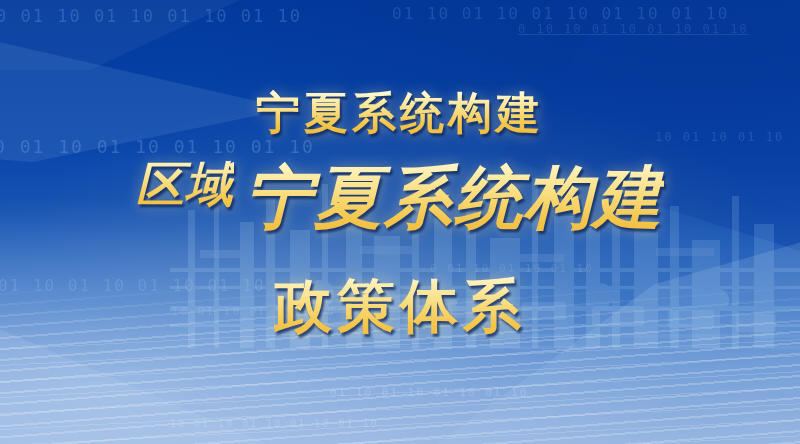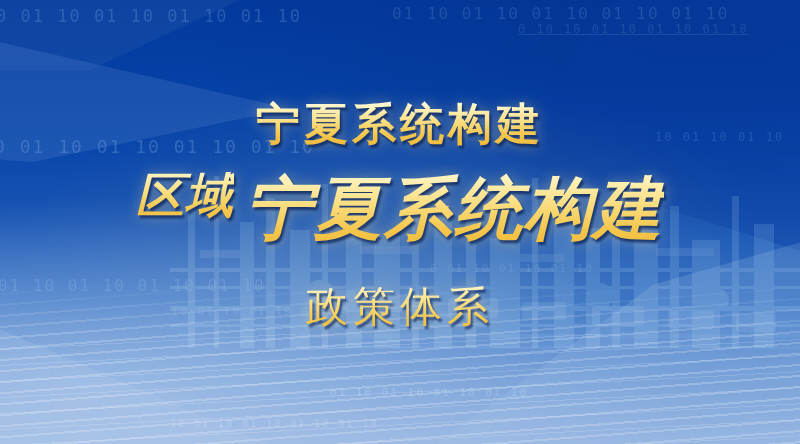--- a/index.html
+++ b/index.html
@@ -155,21 +155,21 @@
     font-size:48px;font-weight:700;letter-spacing:1px;
     font-family:"DejaVu Serif","Liberation Serif",serif;
     font-style:italic;
   }
   .l2-big{
     font-size:68px;font-weight:700;letter-spacing:2px;
     font-family:"DejaVu Serif","Liberation Serif",serif;
     font-style:italic;
   }
   .line3{
-    font-size:42px;font-weight:400;letter-spacing:5px;
+    font-size:58px;font-weight:700;letter-spacing:5px;
     font-family:"DejaVu Serif","Liberation Serif",serif;
     margin-top:12px;
   }
   
   .halo{
     position:absolute;left:50%;top:50%;
     transform:translate(-50%,-50%);
     width:760px;height:280px;
     background:radial-gradient(ellipse at center, rgba(255,236,170,.10) 0%, rgba(255,236,170,0) 68%);
     pointer-events:none;

